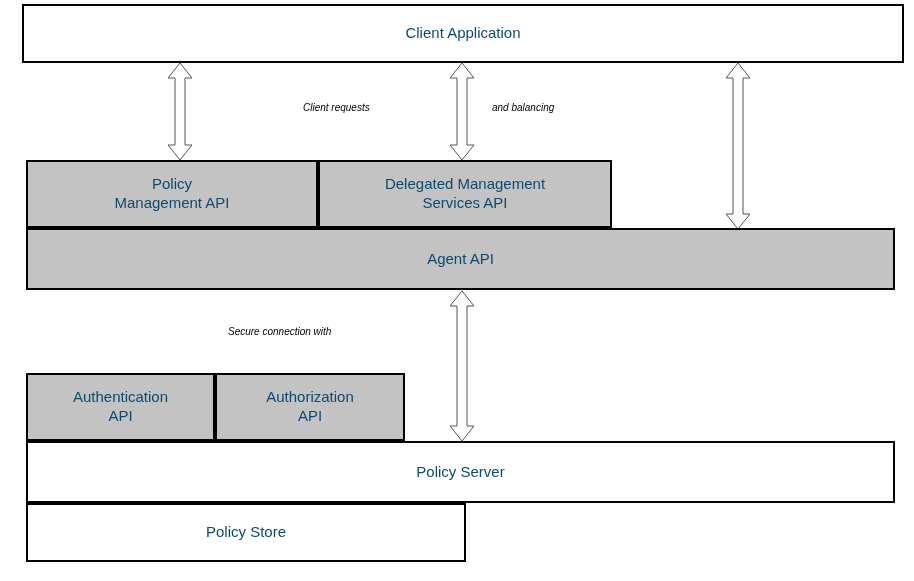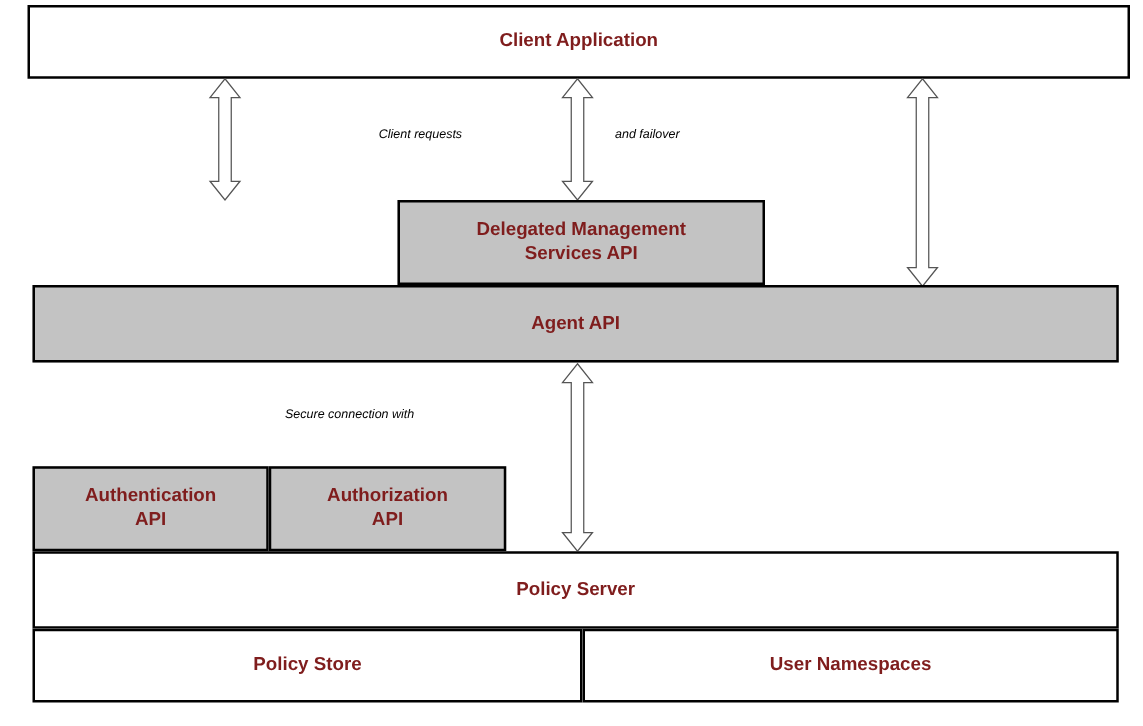--- a/index.html
+++ b/index.html
@@ -18,23 +18,23 @@
     overflow: hidden;
   }
   .box {
     position: absolute;
     box-sizing: border-box;
     border: 2px solid #000000;
     display: flex;
     align-items: center;
     justify-content: center;
     text-align: center;
-    font-weight: bold;
+    font-weight: normal;
     font-size: 15px;
-    color: #7f1d1d;
+    color: #0c4a6e;
     line-height: 1.25;
     background: #ffffff;
   }
   .box.gray {
     background: #c3c3c3;
   }
   .label-italic {
     position: absolute;
     font-style: italic;
     font-size: 10px;
@@ -75,22 +75,24 @@
     </svg>
   </div>
 
   <div class="arrow" style="left:726px; top:63px; width:24px; height:166px;">
     <svg width="24" height="166" viewBox="0 0 24 166">
       <polygon points="12,0 24,15 17,15 17,151 24,151 12,166 0,151 7,151 7,15 0,15"></polygon>
     </svg>
   </div>
 
   <div class="label-italic" style="left:303px; top:102px;">Client requests</div>
-  <div class="label-italic" style="left:492px; top:102px;">and failover</div>
+  <div class="label-italic" style="left:492px; top:102px;">and balancing</div>
 
+  <div class="box gray" style="left:26px; top:160px; width:292px; height:68px; white-space:pre-line;">Policy
+Management API</div>
 
   <div class="box gray" style="left:26px; top:228px; width:869px; height:62px;">
     <span>Agent API</span>
   </div>
 
   <div class="box gray" style="left:318px; top:160px; width:294px; height:68px; white-space:pre-line;">Delegated Management
 Services API</div>
 
   <div class="arrow" style="left:450px; top:291px; width:24px; height:150px;">
     <svg width="24" height="150" viewBox="0 0 24 150">
@@ -107,17 +109,14 @@
 API</div>
 
   <div class="box" style="left:26px; top:441px; width:869px; height:62px;">
     <span>Policy Server</span>
   </div>
 
   <div class="box" style="left:26px; top:503px; width:440px; height:59px;">
     <span>Policy Store</span>
   </div>
 
-  <div class="box" style="left:466px; top:503px; width:429px; height:59px;">
-    <span>User Namespaces</span>
-  </div>
 
 </div>
 
 </body></html>

